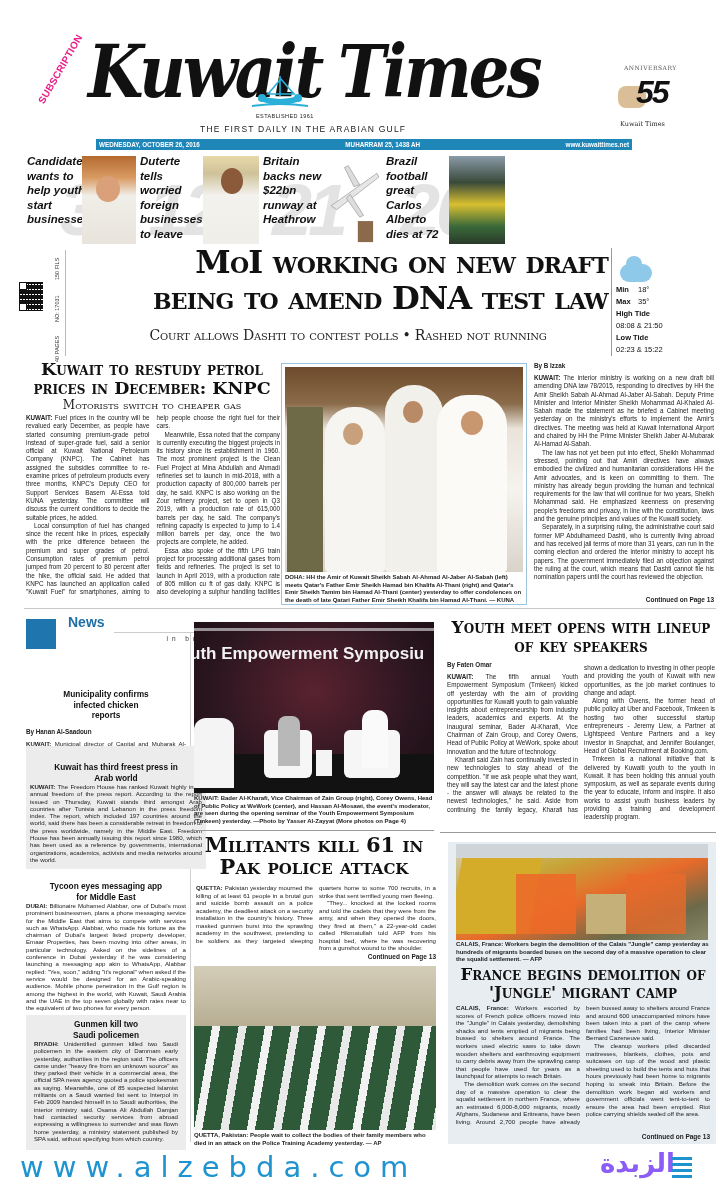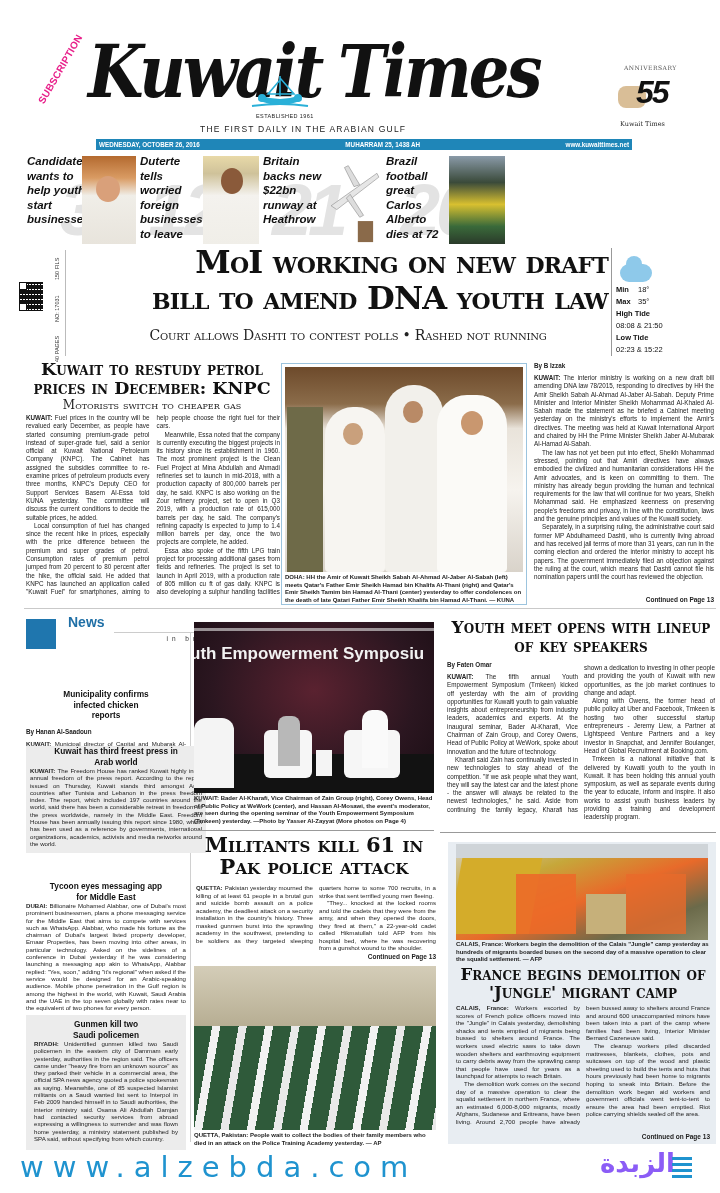--- a/index.html
+++ b/index.html
@@ -135,21 +135,21 @@
 <div class="abs qr" style="left:19px; top:282px;"></div>
 <div class="abs vert-info" style="left:54px; top:250px;">
   <span style="left:0; top:30px;">150 FILS</span>
   <span style="left:0; top:72px;">NO: 17031</span>
   <span style="left:0; top:112px;">40 PAGES</span>
 </div>
 <div class="abs rule-v" style="left:65px; top:250px; height:106px;"></div>
 
 <div class="abs" style="left:88px; top:244px; width:520px; font-family:'DejaVu Serif',serif; font-weight:700; font-size:32px; line-height:36px; color:#111; text-align:right; font-variant:small-caps; letter-spacing:-0.8px;">
   <div>MoI working on new draft</div>
-  <div>bill to amend DNA youth law</div>
+  <div>being to amend DNA test law</div>
 </div>
 <div class="abs" style="left:88px; top:327px; width:520px; font-family:'DejaVu Serif',serif; font-size:14px; color:#222; font-variant:small-caps; text-align:center; white-space:nowrap; letter-spacing:-0.2px;">Court allows Dashti to contest polls • Rashed not running</div>
 
 <div class="abs" style="left:611px; top:248px; width:104px; height:108px; border-left:1px solid #999;">
   <div class="cloud" style="left:8px; top:16px;"></div>
   <div class="sun" style="left:26px; top:6px; z-index:-1;"></div>
   <div class="weather-row" style="top:37px;"><b>Min</b><span>18°</span></div>
   <div class="weather-row" style="top:49px;"><b>Max</b><span>35°</span></div>
   <div class="weather-row" style="top:61px; font-weight:700;">High Tide</div>
   <div class="weather-row" style="top:73px;">08:08 &amp; 21:50</div>
@@ -195,21 +195,21 @@
 <div class="abs rule-v" style="left:191px; top:632px; height:510px; left:190px; background:#d0d0d0;"></div>
 
 <div class="abs" style="left:26px; top:689px; width:160px;">
   <div class="brief-hl" style="padding:0 34px;">Municipality confirms infected chicken reports</div>
   <div class="byline" style="margin-top:7px;">By Hanan Al-Saadoun</div>
   <div class="body" style="margin-top:5px; font-size:6.1px; line-height:7.5px;">
     <b>KUWAIT:</b> <span>Municipal director of Capital and Mubarak Al-Kabeer governorate affairs Faisal Sadiq Al-Juman said reports on social media about chicken infected with salmonella are correct. He said the supervisory department took several random samples of chicken and sent them to health ministry laboratories, and the meat was found unfit for human consumption.</span>
   </div>
 </div>
 
-<div class="abs graybox" style="left:26px; top:746px; width:180px; padding:0 4px 6px 4px;">
+<div class="abs graybox" style="left:26px; top:746px; width:180px; padding:16px 4px 6px 4px;">
   <div class="brief-hl" style="padding:0 20px;">Kuwait has third freest press in Arab world</div>
   <div class="body" style="font-size:6.1px; line-height:7.3px;">
     <b>KUWAIT:</b> <span>The Freedom House has ranked Kuwait highly in its annual freedom of the press report. According to the report issued on Thursday, Kuwait stands third amongst Arab countries after Tunisia and Lebanon in the press freedom index. The report, which included 197 countries around the world, said there has been a considerable retreat in freedom of the press worldwide, namely in the Middle East. Freedom House has been annually issuing this report since 1980, which has been used as a reference by governments, international organizations, academics, activists and media networks around the world.</span>
   </div>
 </div>
 
 <div class="abs" style="left:26px; top:881px; width:160px;">
   <div class="brief-hl" style="padding:0 22px;">Tycoon eyes messaging app for Middle East</div>
   <div class="body" style="font-size:6.1px; line-height:7.3px;">
     <b>DUBAI:</b> <span>Billionaire Mohamed Alabbar, one of Dubai's most prominent businessmen, plans a phone messaging service for the Middle East that aims to compete with services such as WhatsApp. Alabbar, who made his fortune as the chairman of Dubai's largest listed property developer, Emaar Properties, has been moving into other areas, in particular technology. Asked on the sidelines of a conference in Dubai yesterday if he was considering launching a messaging app akin to WhatsApp, Alabbar replied: "Yes, soon," adding "it's regional" when asked if the service would be designed for an Arabic-speaking audience. Mobile phone penetration in the Gulf region is among the highest in the world, with Kuwait, Saudi Arabia and the UAE in the top seven globally with rates near to the equivalent of two phones for every person.</span>

